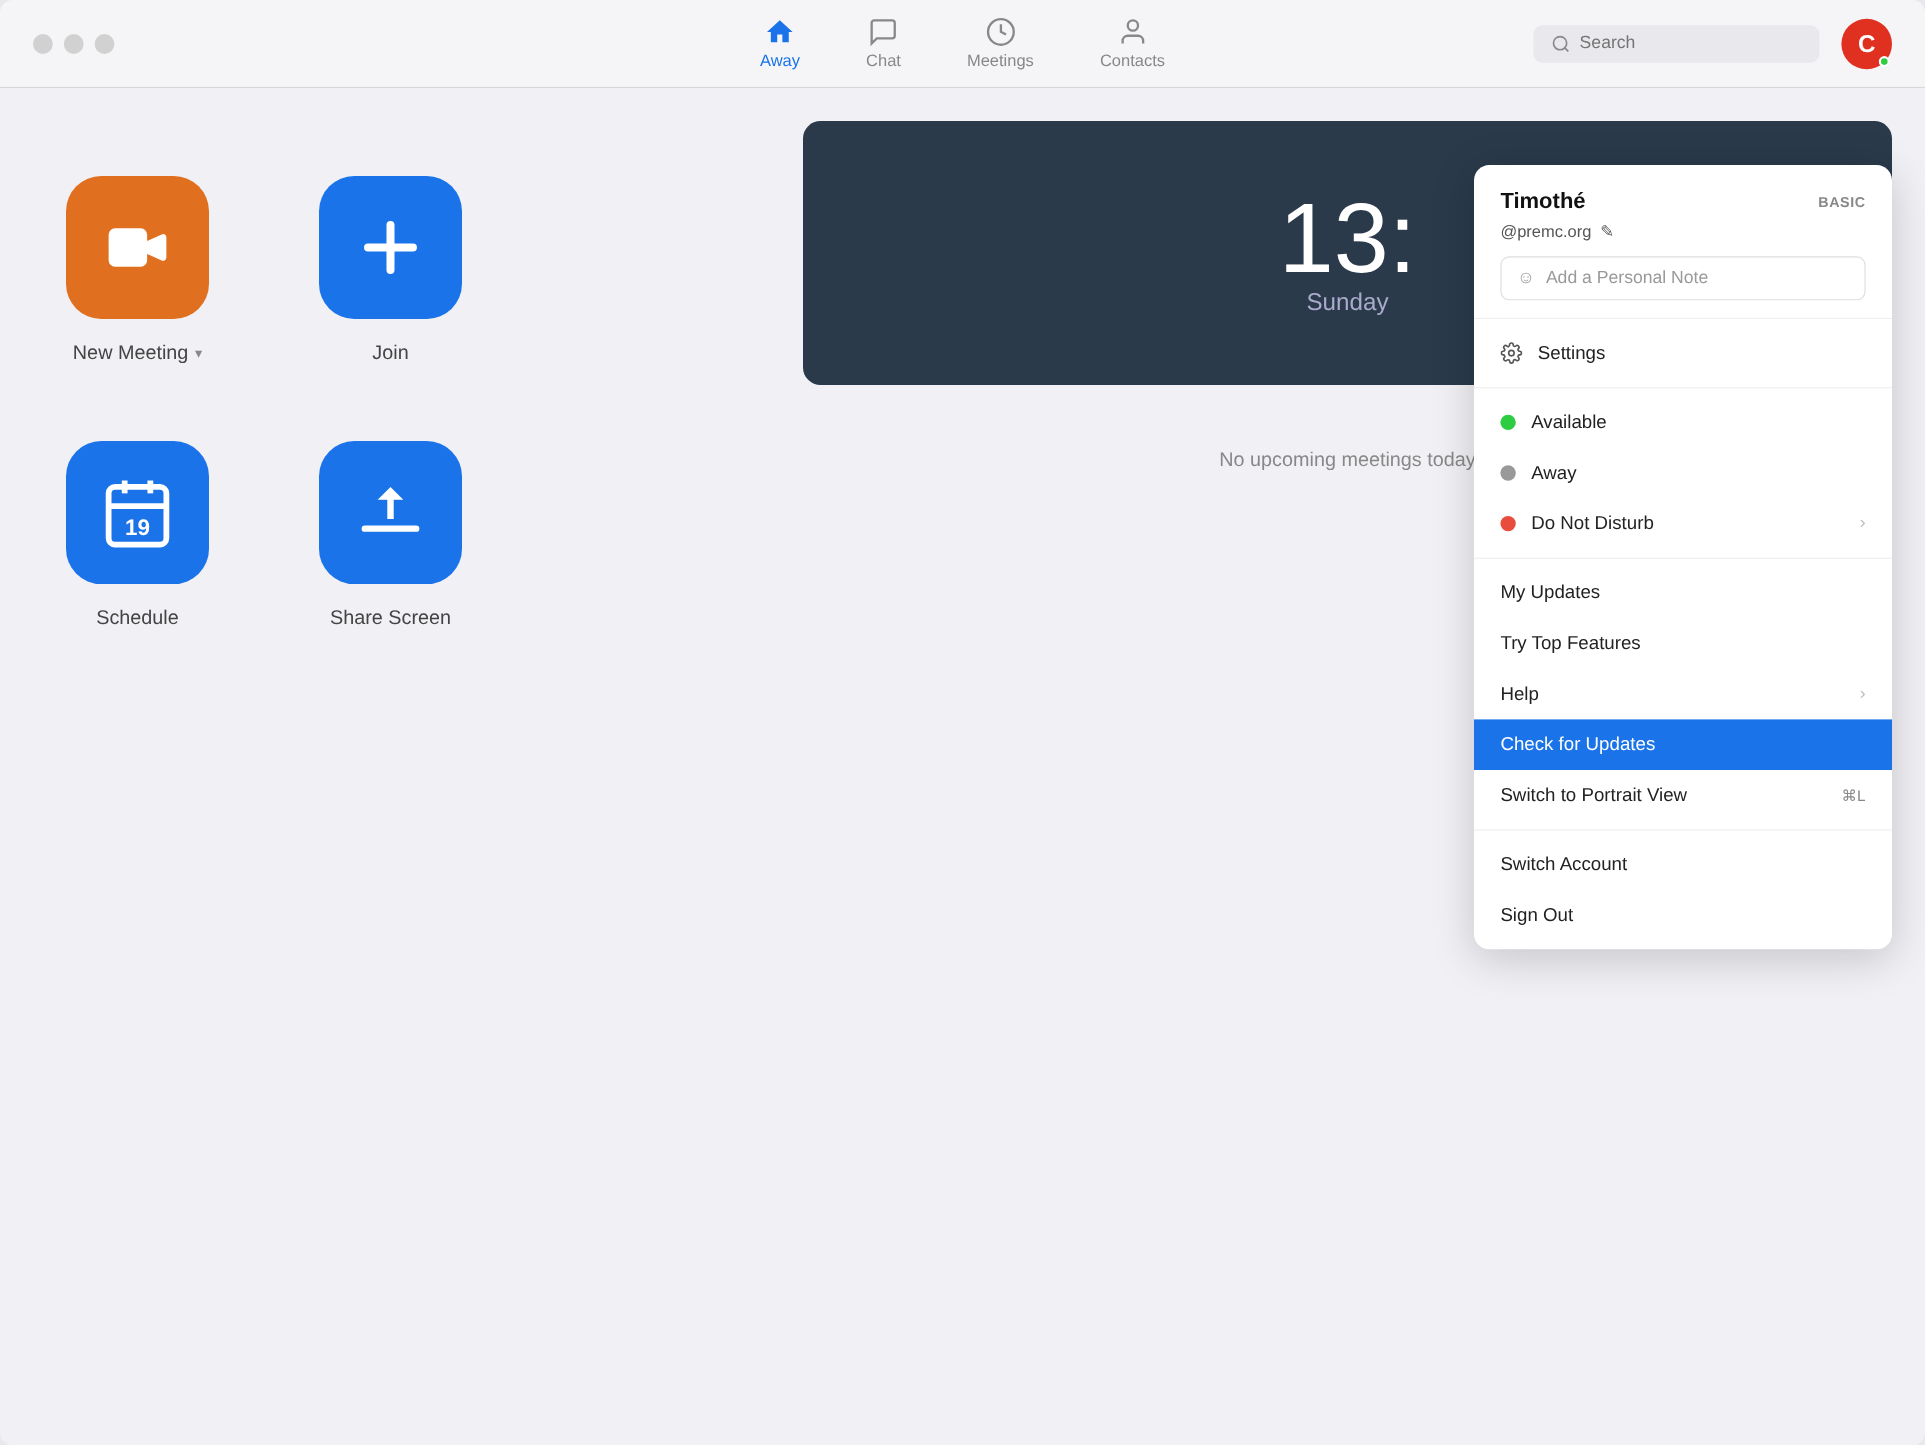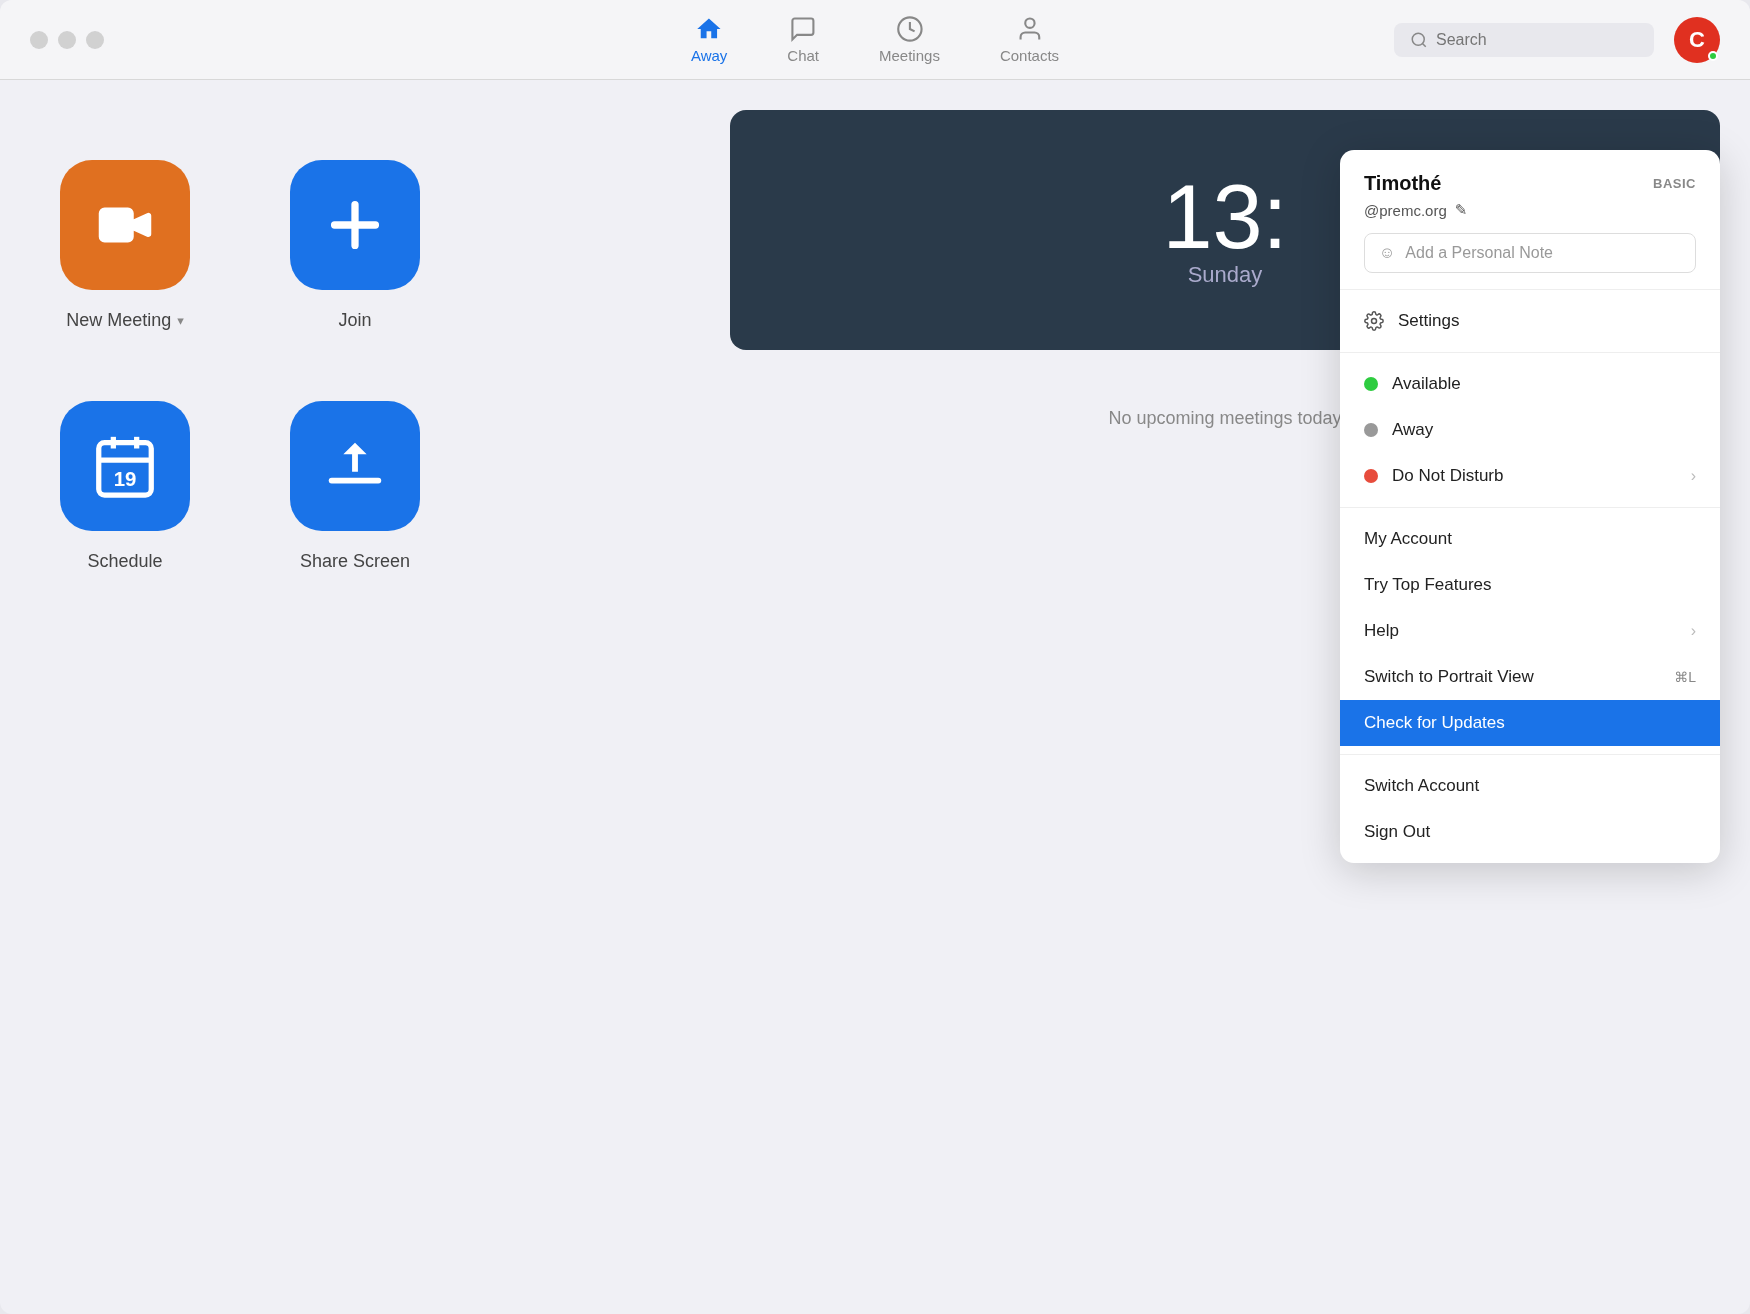--- a/index.html
+++ b/index.html
@@ -494,36 +494,36 @@
         </div>
         <div class="dropdown-item">
           <div class="status-dot red"></div>
           <span>Do Not Disturb</span>
           <span class="chevron-right">›</span>
         </div>
       </div>
 
       <div class="dropdown-section">
         <div class="dropdown-item">
-          <span>My Account</span>
+          <span>My Updates</span>
         </div>
         <div class="dropdown-item">
           <span>Try Top Features</span>
         </div>
         <div class="dropdown-item">
           <span>Help</span>
           <span class="chevron-right">›</span>
         </div>
+        <div class="dropdown-item highlighted">
+          <span>Check for Updates</span>
+        </div>
         <div class="dropdown-item">
           <span>Switch to Portrait View</span>
           <span class="shortcut-key">⌘L</span>
         </div>
-        <div class="dropdown-item highlighted">
-          <span>Check for Updates</span>
-        </div>
       </div>
 
       <div class="dropdown-section" style="border-bottom:none;">
         <div class="dropdown-item">
           <span>Switch Account</span>
         </div>
         <div class="dropdown-item">
           <span>Sign Out</span>
         </div>
       </div>

